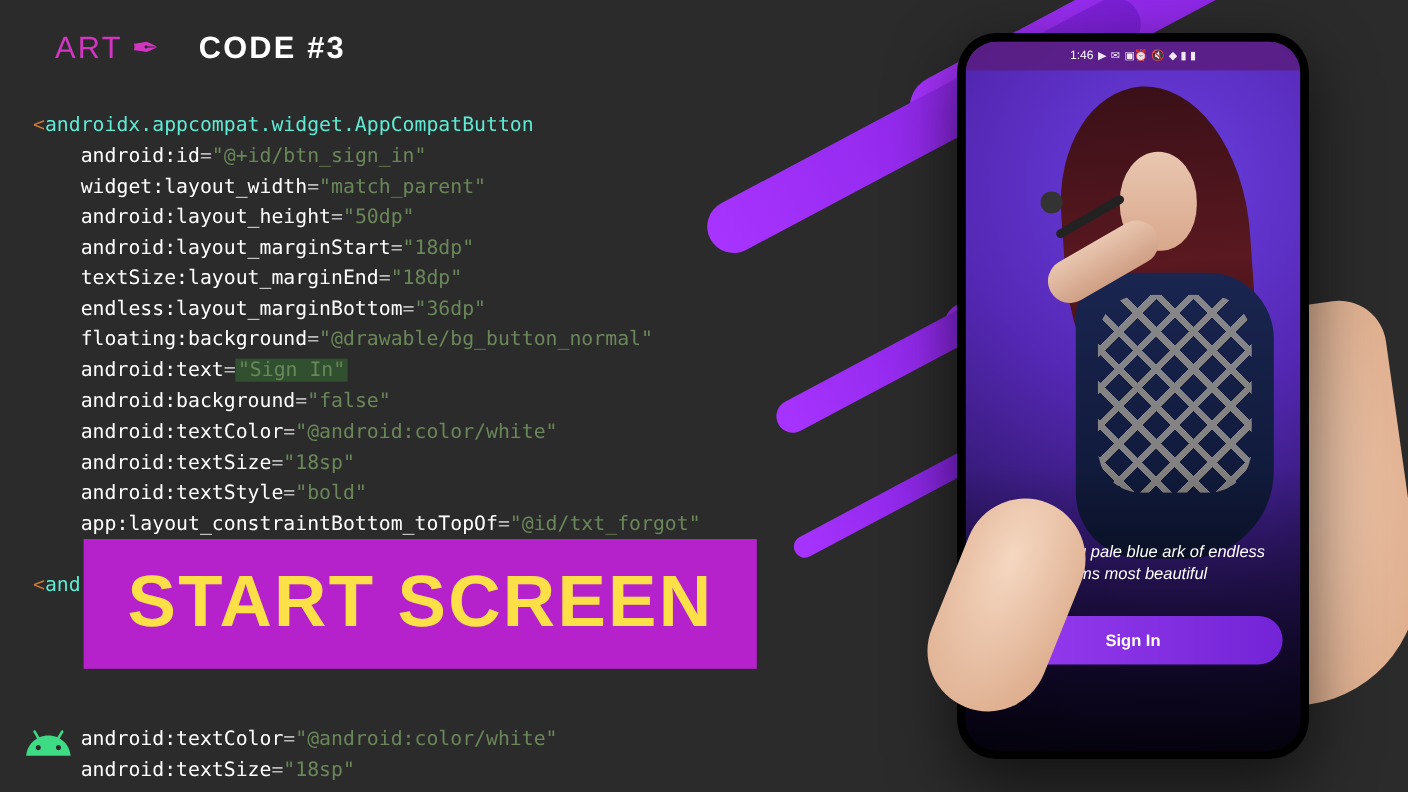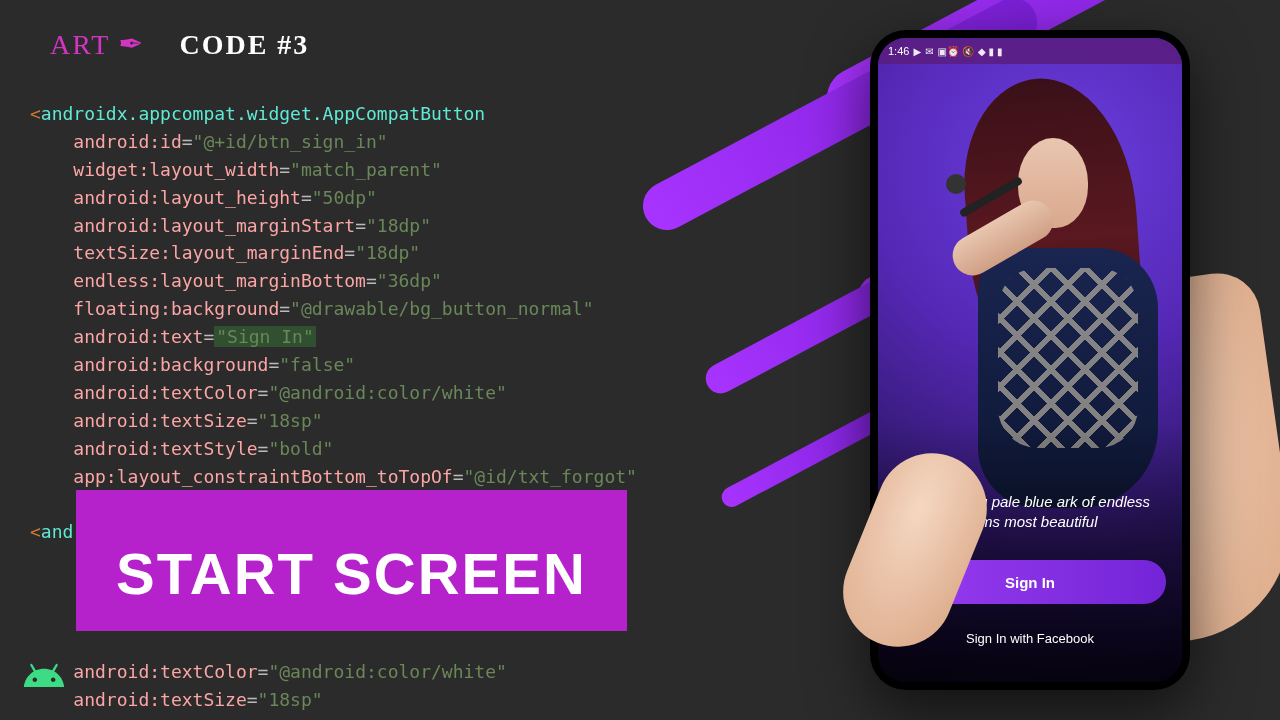--- a/index.html
+++ b/index.html
@@ -10,51 +10,51 @@
   .stripes { position: absolute; inset: 0; pointer-events: none; overflow: hidden; }
   .stripe { position: absolute; background: linear-gradient(90deg,#a833ff,#7a1fd6); transform: rotate(-28deg); border-radius: 30px; }
   .s1 { width: 520px; height: 60px; right: -40px; top: -40px; }
   .s2 { width: 440px; height: 48px; right: 220px; top: 90px; }
   .s3 { width: 360px; height: 38px; right: 80px; top: 200px; }
   .s4 { width: 300px; height: 30px; right: 290px; top: 300px; }
   .s5 { width: 260px; height: 24px; right: 140px; top: 380px; }
   .s6 { width: 220px; height: 20px; right: 350px; top: 440px; }
 
   
-  .logo { position: absolute; top: 26px; left: 50px; display: flex; align-items: flex-end; gap: 8px; font-family: Liberation Serif, serif; }
+  .logo { position: absolute; top: 26px; left: 50px; display: flex; align-items: center; gap: 8px; }
   .logo .art { color: #d335c3; font-weight: 400; font-size: 28px; letter-spacing: 2px; }
   .logo .pen { color: #d335c3; font-size: 30px; }
   .logo .code { color: #fff; font-weight: 700; font-size: 28px; letter-spacing: 2px; margin-left: 28px; }
 
   
   .code-block { position: absolute; top: 100px; left: 30px; font-family: 'Consolas','Menlo',monospace; font-size: 18px; line-height: 1.55; color: #bbb186; white-space: pre; }
   .tag { color: #cc7832; }
   .ns  { color: #5eead4; }
-  .attr{ color: #fca5a5; }
+  .attr{ color: #ffffff; }
   .eq  { color: #bababa; }
   .str { color: #6a8759; }
   .hl  { background:#305030; padding:0 2px; }
 
   
   .banner { position: absolute; left: 76px; top: 490px; background:#b522cc; padding: 18px 40px 24px; }
-  .banner-text { color:#ffffff; font-weight:800; font-size:58px; letter-spacing:2px;margin-top:32px; }
+  .banner-text { color:#fde047; font-weight:800; font-size:66px; letter-spacing:2px; }
 
   
   .bug { position:absolute; left:22px; bottom:22px; width:44px; height:44px; }
   .bug svg { width:100%; height:100%; }
 
   
   .phone-wrap { position:absolute; right:30px; top:30px; width:400px; height:680px; }
   .hand { position:absolute; right:-30px; top:90px; width:460px; height:600px; }
   .hand .palm { position:absolute; right:0; top:160px; width:200px; height:360px; background:radial-gradient(ellipse at 30% 40%,#f3d0b8,#dba886); border-radius:90px 60px 160px 120px; transform:rotate(-8deg); }
   .hand .thumb{ position:absolute; left:40px; top:330px; width:110px; height:200px; background:radial-gradient(ellipse at 40% 30%,#f5d7c1,#d9a685); border-radius:60px; transform:rotate(22deg); }
 
   .phone { position:absolute; right:60px; top:0; width:320px; height:660px; background:#000; border-radius:36px; padding:8px; box-shadow:0 20px 60px rgba(0,0,0,.6); }
   .screen { width:100%; height:100%; border-radius:28px; overflow:hidden; position:relative; background:radial-gradient(circle at 60% 20%,#6a3fe0 0%,#5528b5 35%,#2a1560 70%,#120833 100%); }
-  .statusbar { position:absolute; top:0; left:0; right:0; height:26px; background:rgba(90,30,130,.9); color:#fff; font-size:11px; display:flex; align-items:center; justify-content:flex-start; padding:0 10px; }
+  .statusbar { position:absolute; top:0; left:0; right:0; height:26px; background:rgba(90,30,130,.9); color:#fff; font-size:11px; display:flex; align-items:center; justify-content:center; padding:0 10px; }
   .status-left{display:flex;gap:4px;align-items:center}
   .status-right{display:flex;gap:3px;align-items:center}
   .status-ico{font-size:10px;opacity:.9}
 
   
   .singer { position:absolute; top:40px; left:30px; width:250px; height:380px; }
   .singer .hair { position:absolute; top:0; left:60px; width:170px; height:320px; background:linear-gradient(#3a1018,#5a1820,#2a0a10); border-radius:80px 90px 60px 100px / 110px 140px 90px 160px; transform:rotate(-4deg); }
   .singer .face { position:absolute; top:60px; left:110px; width:70px; height:90px; background:linear-gradient(#e9c6b0,#d9a88c); border-radius:50% 50% 46% 46%; }
   .singer .arm  { position:absolute; top:140px; left:40px; width:110px; height:40px; background:linear-gradient(#e9c6b0,#cf9f84); border-radius:30px; transform:rotate(-30deg); }
   .singer .mic  { position:absolute; top:115px; left:48px; width:70px; height:8px; background:#222; border-radius:6px; transform:rotate(-30deg); }
@@ -155,19 +155,18 @@
         <div class="arm"></div>
         <div class="mic"></div>
         <div class="michead"></div>
       </div>
 
       <div class="fade"></div>
       <div class="tagline">Our floating pale blue ark of endless forms most beautiful</div>
       <div class="btn-row">
         <div class="btn btn-signin">Sign In</div>
       </div>
-      <div class="fb-link">Sign In with Facebook</div>
     </div>
   </div>
   <div class="hand" style="pointer-events:none">
     <div class="thumb"></div>
   </div>
 </div>
 
 </body></html>

